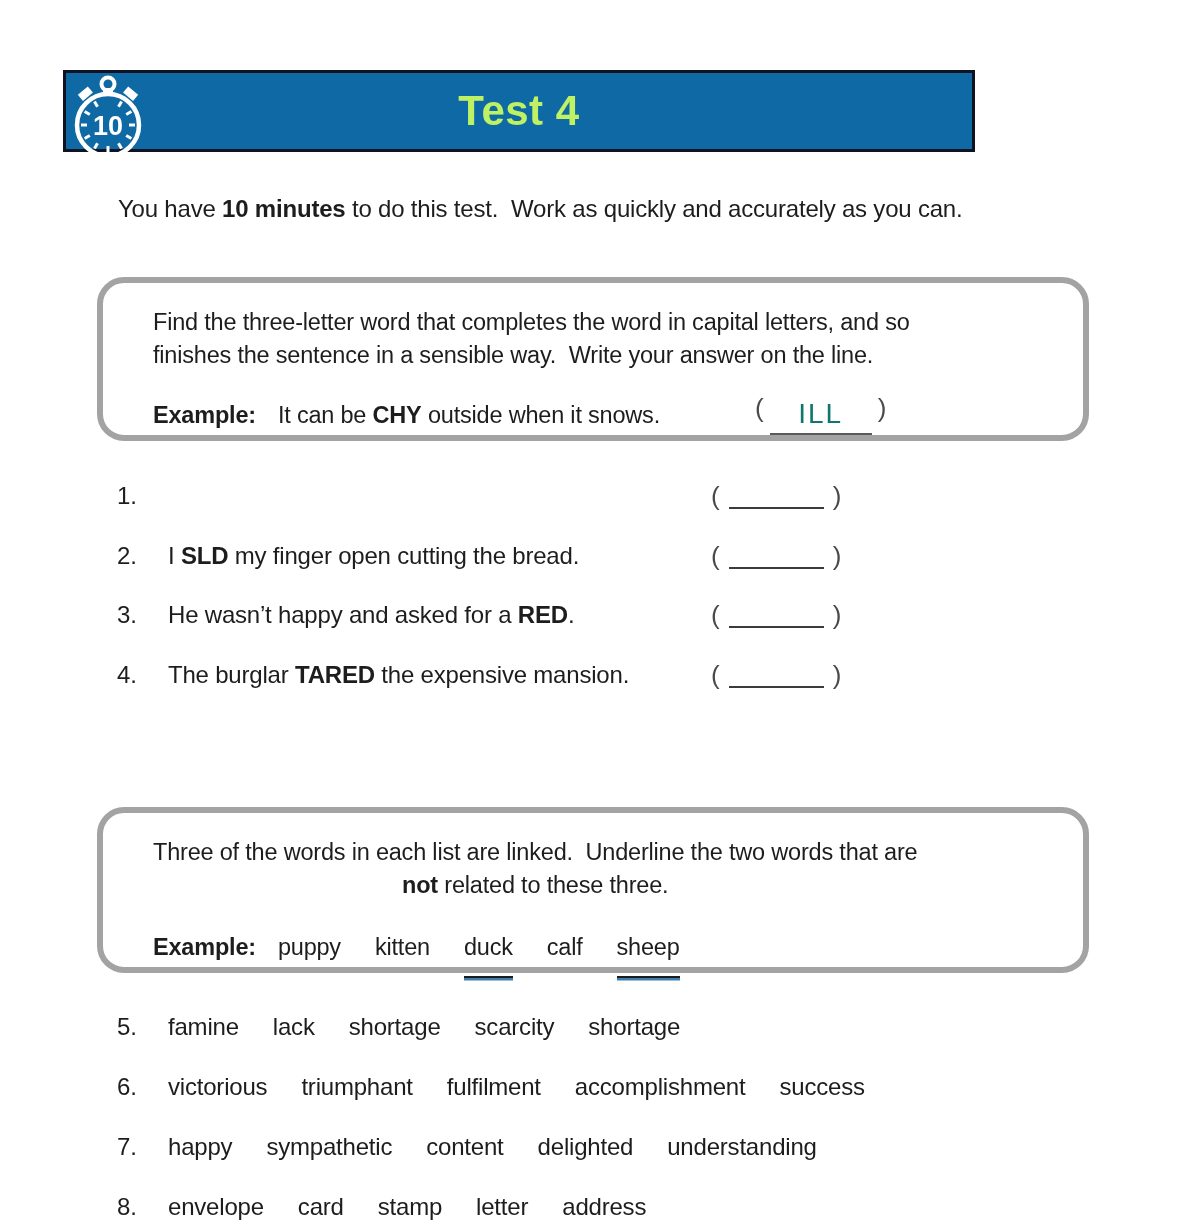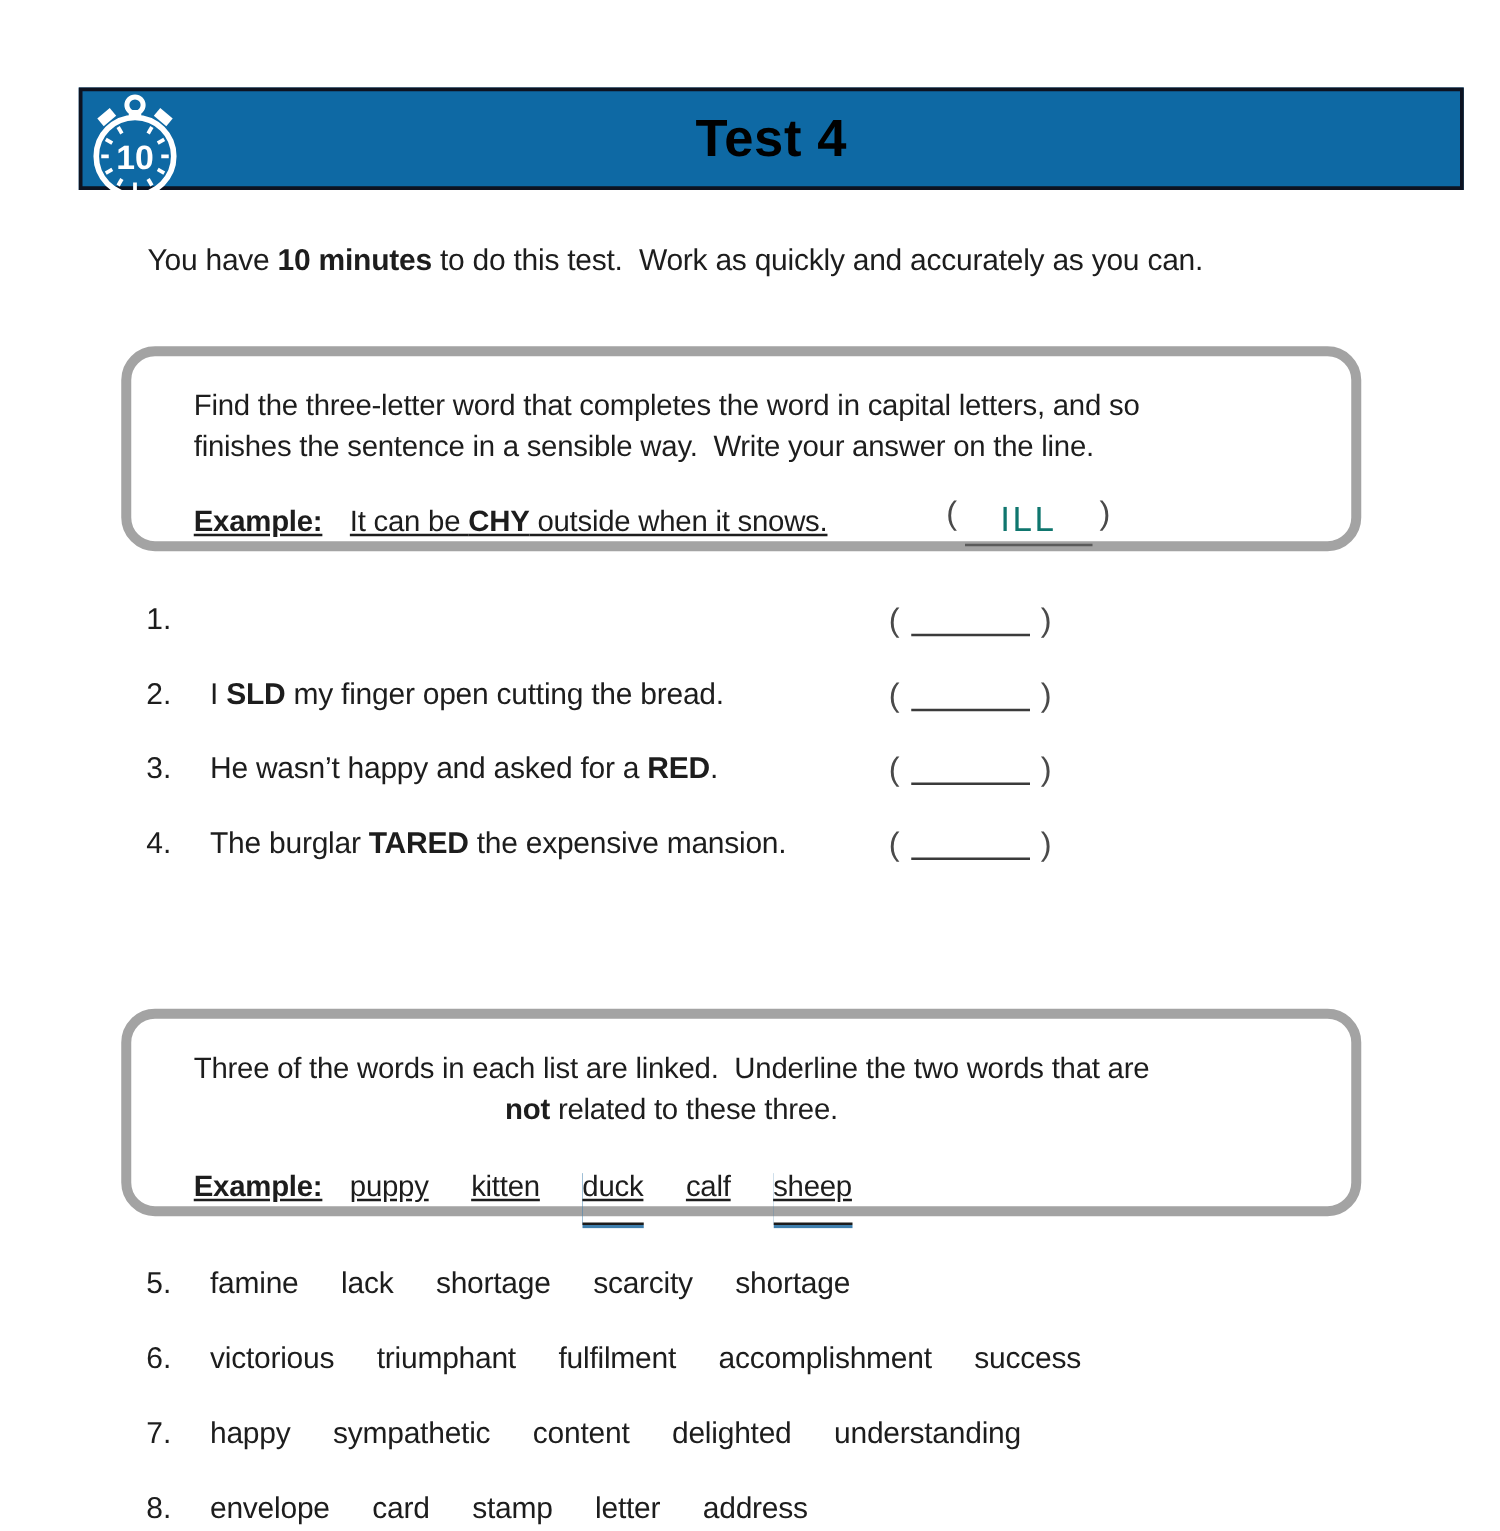--- a/index.html
+++ b/index.html
@@ -10,29 +10,29 @@
     height: 1225px;
     background: #ffffff;
     font-family: "Liberation Sans", sans-serif;
     color: #1d1d1d;
     overflow: hidden;
   }
   
   .header-bar {
     position: absolute;
     left: 63px; top: 70px;
-    width: 1108px; height: 82px;
+    width: 912px; height: 82px;
     background: #0e69a4;
     border: 3px solid #0d1321;
     display: flex; align-items: center; justify-content: center;
   }
   .header-title {
     font-size: 42px;
     font-weight: bold;
-    color: #000000;
+    color: #bef264;
     letter-spacing: 0.5px;
   }
   .stopwatch {
     position: absolute;
     left: -3px; top: 0px;
     width: 90px; height: 90px;
   }
   .stopwatch text {
     font-family: "Liberation Sans", sans-serif;
     font-weight: bold;
@@ -47,42 +47,41 @@
     line-height: 30px;
     white-space: pre-wrap;
     letter-spacing: -0.2px;
   }
   .b { font-weight: bold; }
   
   .box {
     position: absolute;
     left: 97px;
     width: 992px;
-    border: 8px solid #a3a3a3;
+    border: 6px solid #a3a3a3;
     border-radius: 27px;
     background: #ffffff;
   }
   .box1 { top: 277px; height: 164px; }
   .box2 { top: 807px; height: 166px; text-align: center; }
   .box-text {
     position: absolute;
     left: 50px; top: 23px;
     font-size: 23.5px;
     line-height: 33px;
     letter-spacing: -0.2px;
   }
   .box-line { white-space: pre; }
   .example-row {
     position: absolute;
     left: 50px; top: 116px;
     font-size: 23.5px;
     line-height: 32px;
     white-space: pre;
     letter-spacing: -0.2px;
-    text-decoration: underline;
   }
   .example-label { font-weight: bold; margin-right: 22px; }
   
   .ex-answer {
     position: absolute;
     left: 652px; top: 110px;
     font-size: 25px;
     white-space: nowrap;
   }
   .paren { color: #4a4a4a; font-size: 26px; }

